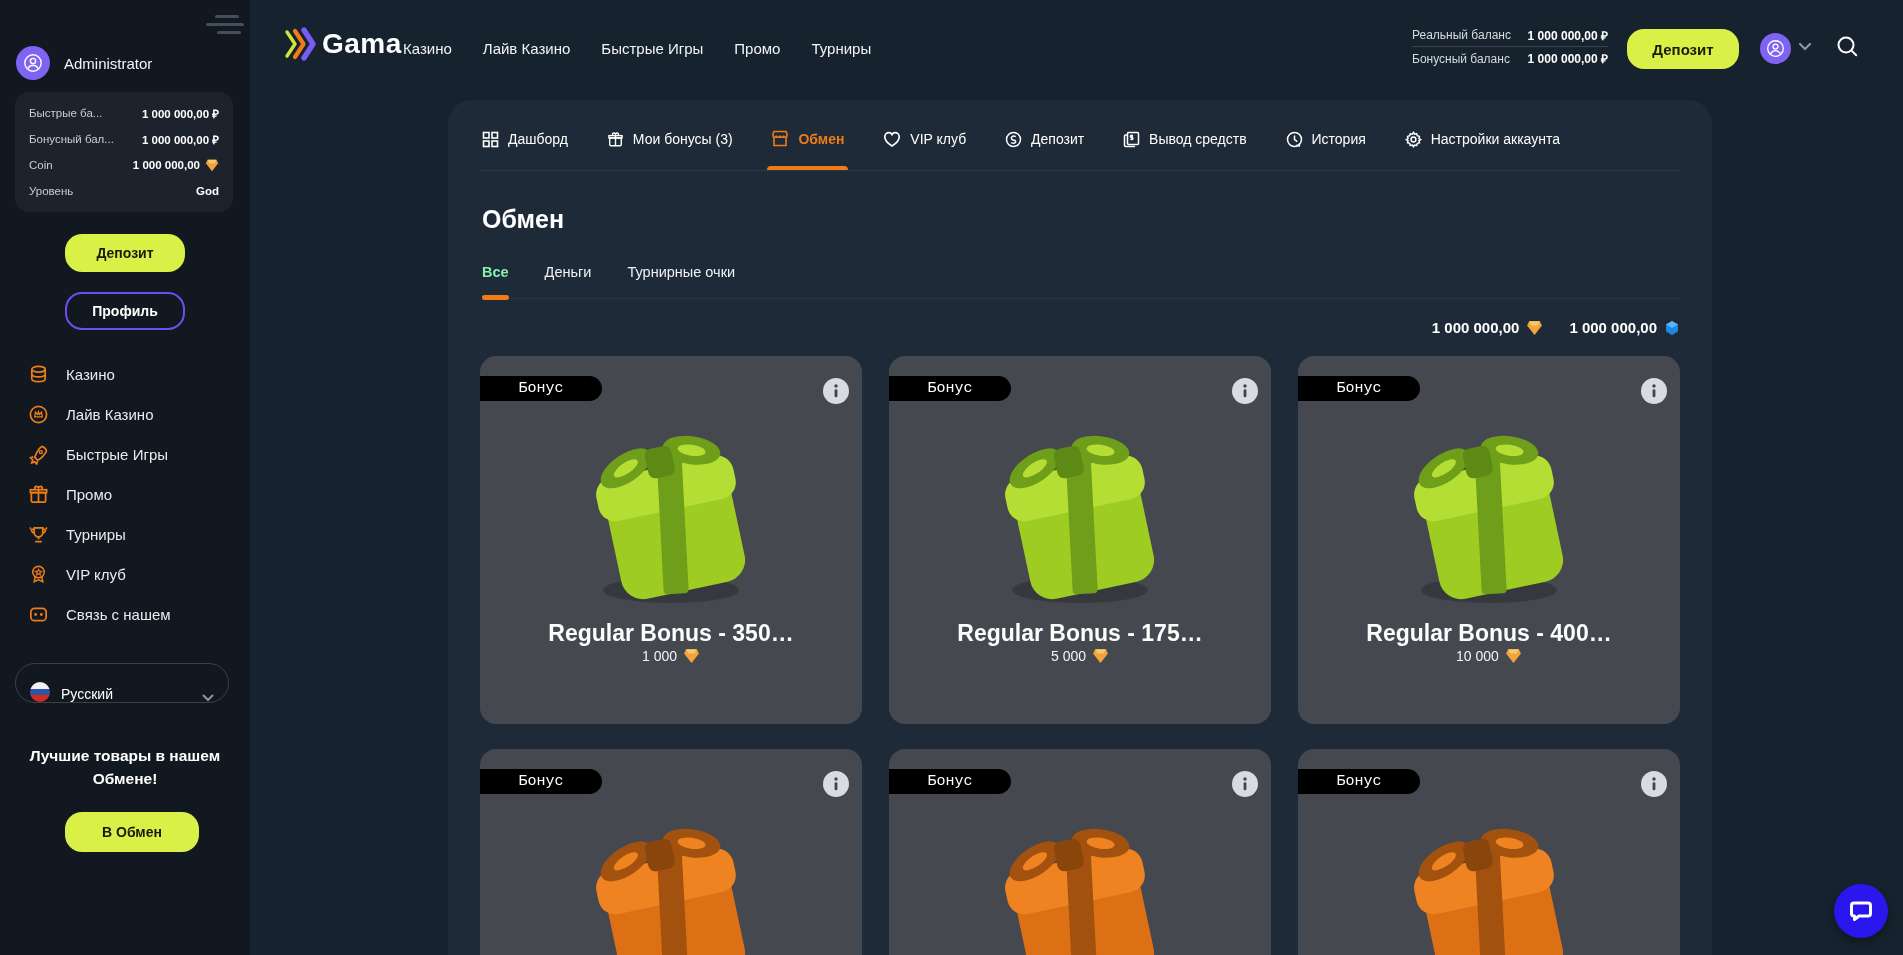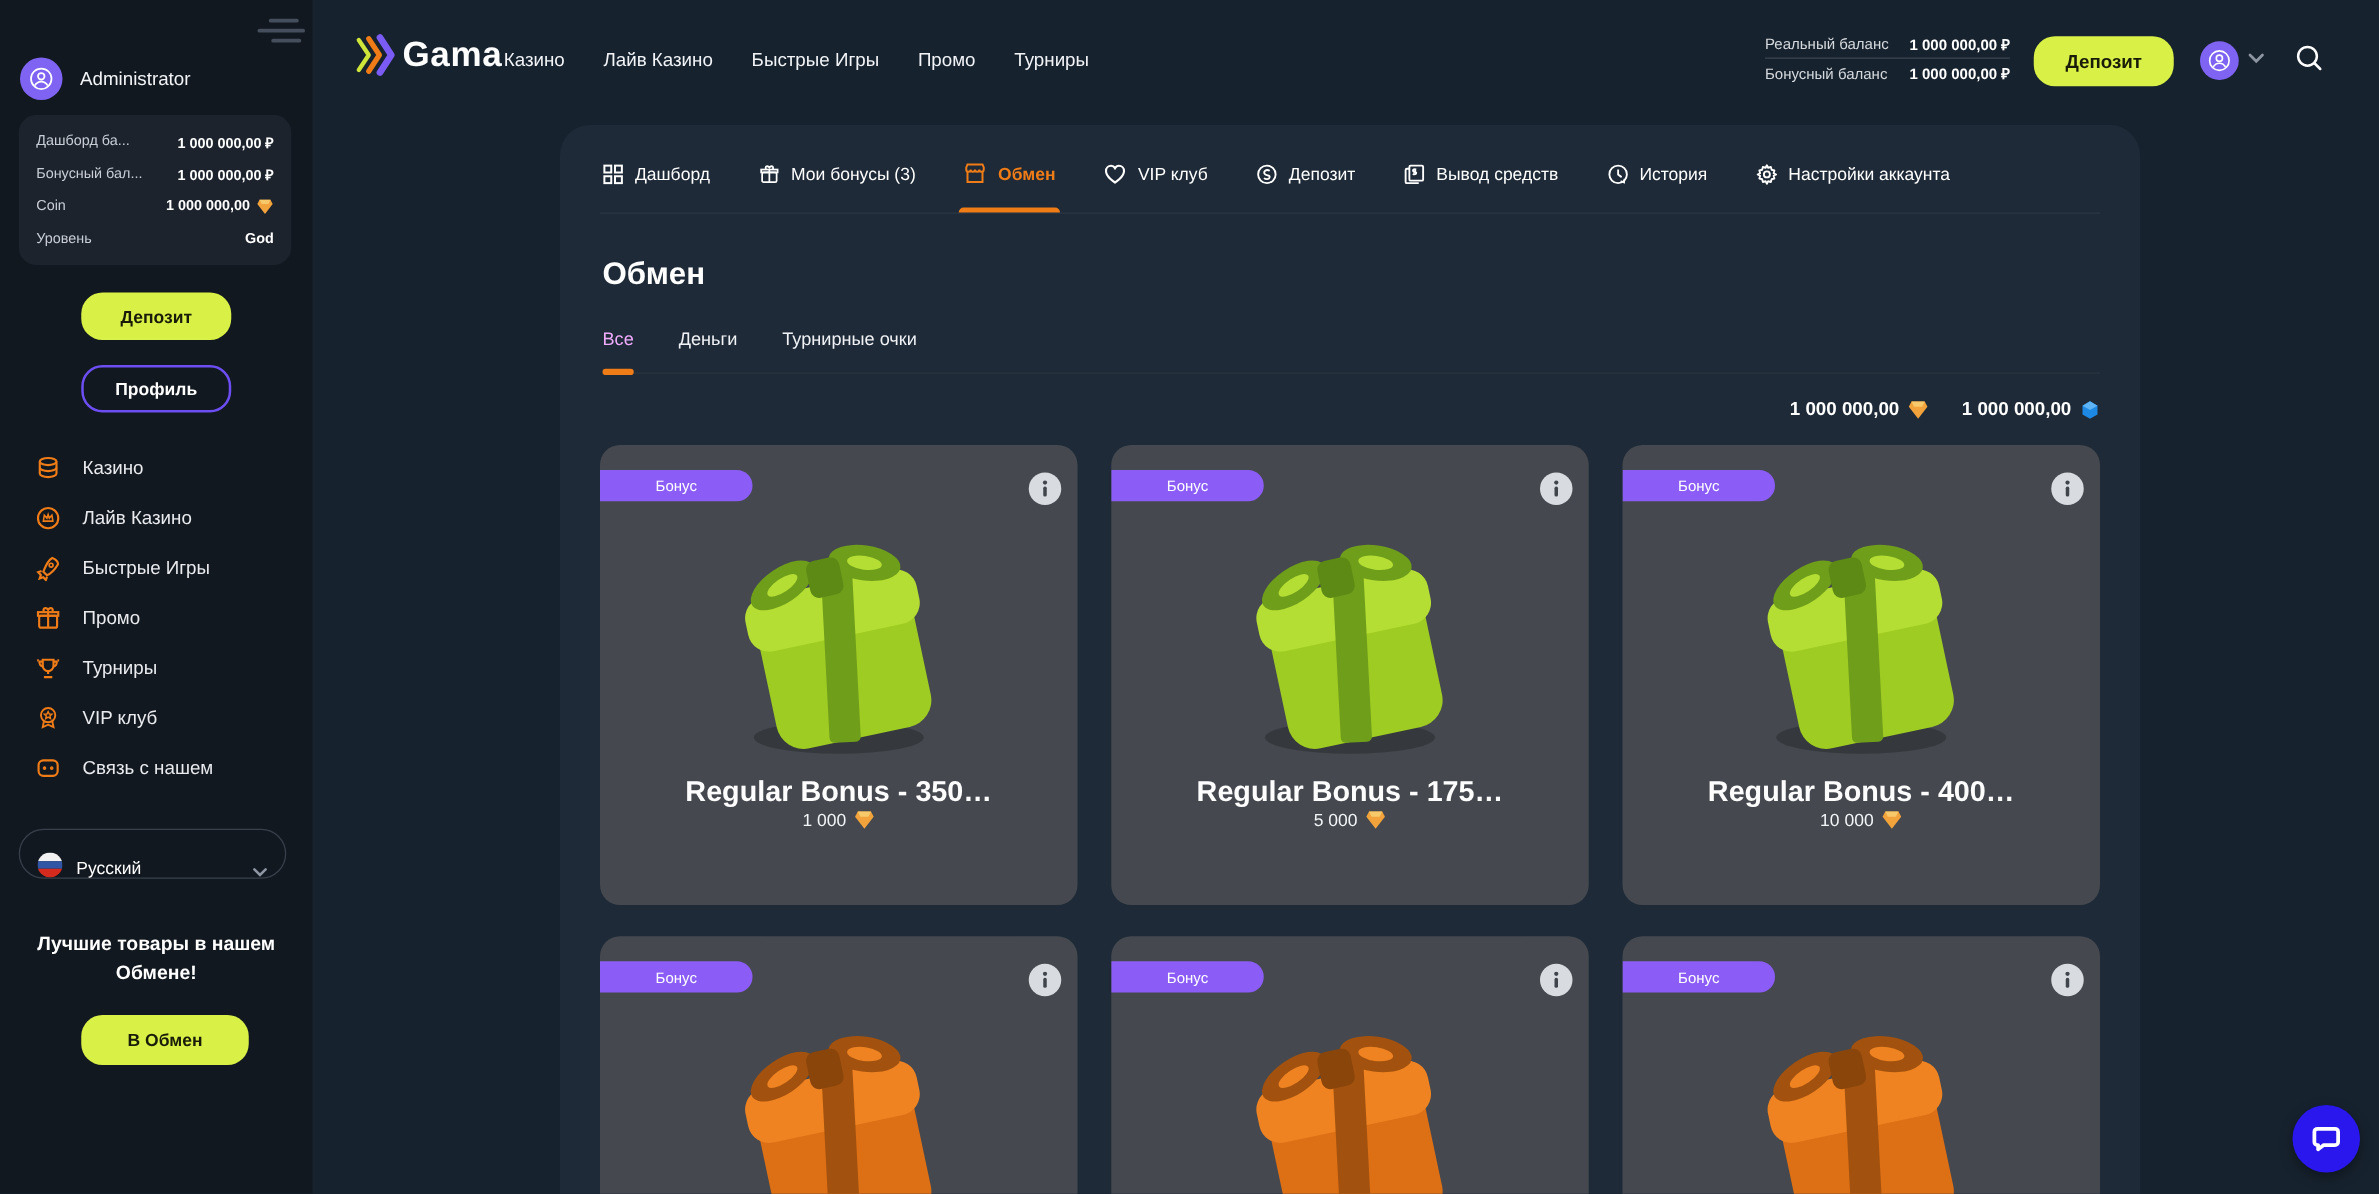--- a/index.html
+++ b/index.html
@@ -65,30 +65,30 @@
     padding:30px 120px 0 2px; border-bottom:1px solid #2b3744; }
   .tab { position:relative; display:flex; align-items:center; gap:9px; padding-bottom:22px;
     font-size:14px; color:#fff; cursor:pointer; white-space:nowrap; }
   .tab svg { flex:0 0 auto; }
   .tab.active { color:#f07c17; font-weight:bold; }
   .tab.active::after { content:""; position:absolute; left:-4px; right:-4px; bottom:0; height:4px;
     background:#f07c17; border-radius:4px 4px 0 0; }
   .page-title { margin:34px 0 0 2px; font-size:25px; font-weight:bold; }
   .filters { display:flex; gap:36px; margin:30px 0 0 2px; border-bottom:1px solid #2a3542; }
   .filter { position:relative; padding-bottom:18px; font-size:14.5px; color:#f0f2f5; cursor:pointer; }
-  .filter.active { color:#f0abfc; font-weight:normal; }
+  .filter.active { color:#86efac; font-weight:bold; }
   .filter.active::after { content:""; position:absolute; left:0; right:0; bottom:-2px; height:5px;
     background:#f07c17; border-radius:4px; }
   .wallet-row { display:flex; justify-content:flex-end; align-items:center; gap:26px; margin-top:20px; }
   .wallet-row .amount { display:flex; align-items:center; gap:7px; font-size:15px; font-weight:bold; }
   .cards { display:grid; grid-template-columns:repeat(3, 1fr); gap:25px 27px; margin-top:20px; }
   .card { position:relative; height:368px; background:#45494f; border-radius:16px; overflow:hidden; cursor:pointer; }
-  .badge { position:absolute; left:0; top:20px; width:122px; height:25px; background:#8b5cf6;
+  .badge { position:absolute; left:0; top:20px; width:122px; height:25px; background:#000000;
     border-radius:0 14px 14px 0; display:flex; align-items:center; justify-content:center;
-    font-size:12px; color:#fff; }
+    font-size:15px; color:#fff;font-family:Liberation Mono, monospace; }
   .info-btn { position:absolute; right:13px; top:22px; width:26px; height:26px; border-radius:50%;
     background:#d8dbdf; display:flex; align-items:center; justify-content:center; cursor:pointer; }
   .gift-wrap { display:flex; justify-content:center; margin-top:56px; }
   .card-title { margin-top:8px; text-align:center; font-size:23px; font-weight:bold; color:#fdfdfd; }
   .card-price { display:flex; justify-content:center; align-items:center; gap:6px;
     font-size:14px; color:#f2f4f7; }
   
   .gift[data-variant="green"]  .g-main { fill:#9fcc22; }
   .gift[data-variant="green"]  .g-lid  { fill:#b4de33; }
   .gift[data-variant="green"]  .g-rib  { fill:#6f9e1b; }
@@ -118,21 +118,21 @@
         <circle cx="10" cy="10" r="8.2"></circle>
           <circle cx="10" cy="8" r="2.6"></circle>
           <path d="M4.8 15.5c1.2-2.2 3.1-3.3 5.2-3.3s4 1.1 5.2 3.3"></path>
       </svg>
     </div>
     <span class="user-name">Administrator</span>
   </div>
 
   <div class="balance-card">
     <div class="row">
-      <span class="lbl">Дашборд ба...</span>
+      <span class="lbl">Быстрые ба...</span>
       <span class="val">1 000 000,00 ₽</span>
     </div>
     <div class="row">
       <span class="lbl">Бонусный бал...</span>
       <span class="val">1 000 000,00 ₽</span>
     </div>
     <div class="row">
       <span class="lbl">Coin</span>
       <span class="val">
         <span>1 000 000,00</span>

